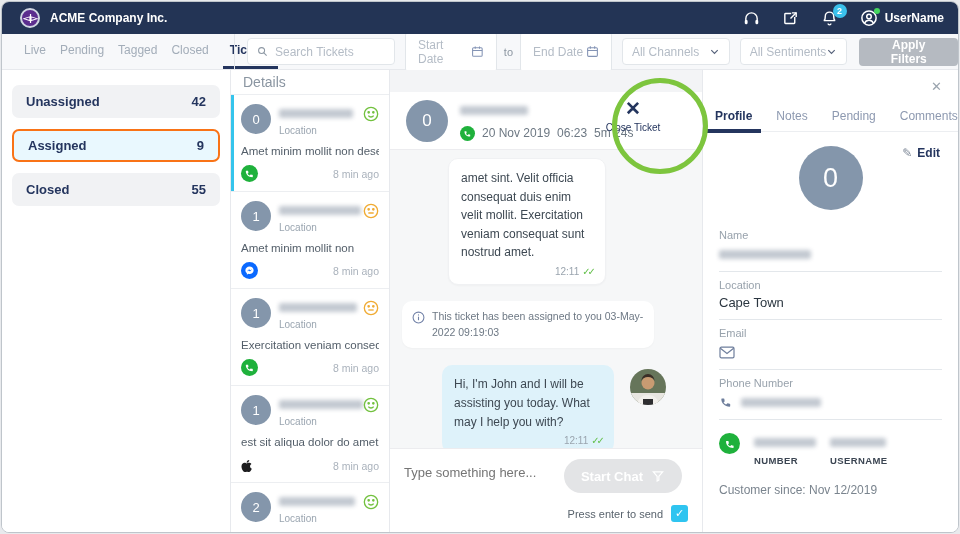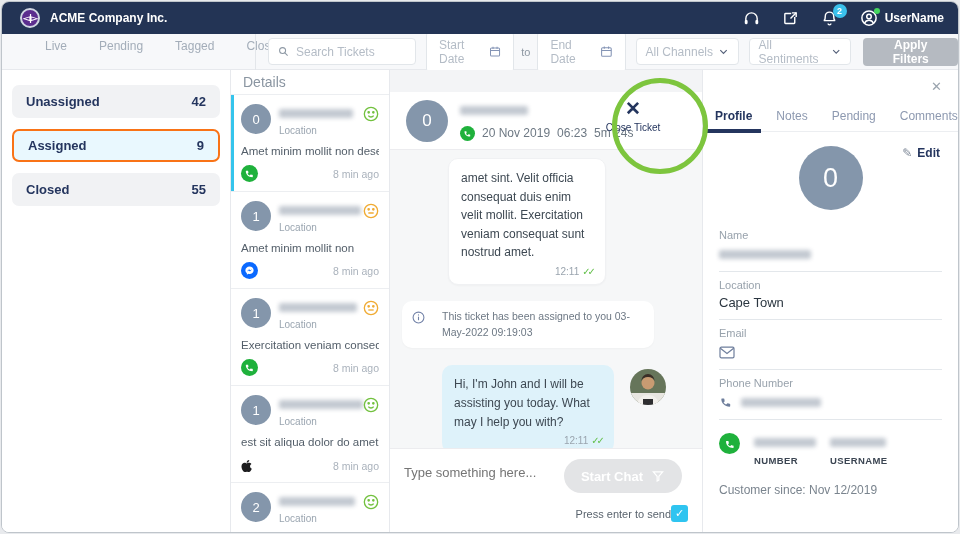--- a/index.html
+++ b/index.html
@@ -12,21 +12,21 @@
   .logo { width:20px; height:20px; border-radius:50%; background:#5b2d8e; border:2px solid #cfd5e2; color:#fff; font-size:9px; display:flex; align-items:center; justify-content:center; font-weight:bold; letter-spacing:-1px; }
   .brand-name { color:#fff; font-size:12px; font-weight:bold; }
   .top-icons { display:flex; align-items:center; gap:22px; }
   .ticon { position:relative; display:flex; align-items:center; cursor:pointer; }
   .badge { position:absolute; top:-6px; right:-9px; min-width:14px; height:14px; border-radius:8px; background:#3bc1ec; color:#fff; font-size:9px; font-weight:bold; display:flex; align-items:center; justify-content:center; padding:0 3px; }
   .user { display:flex; align-items:center; gap:7px; color:#fff; font-size:12px; font-weight:bold; cursor:pointer; }
   .status-dot { position:absolute; top:-1px; right:-2px; width:6px; height:6px; background:#45d65e; border-radius:50%; }
 
   
   .filterbar { position:absolute; top:32px; left:0; right:0; height:36px; background:#f7f8fa; border-bottom:1px solid #e7e9ed; display:flex; align-items:center; }
-  .tabs { display:flex; align-items:center; height:100%; padding-left:22px; gap:32px; width:232px; flex:none;margin-left:21px; }
+  .tabs { display:flex; align-items:flex-end; height:100%; padding-left:22px; gap:14px; width:232px; flex:none; }
   .tab { font-size:12px; color:#a3adb9; padding-bottom:12px; cursor:pointer; }
   .tab.active { color:#24355e; font-weight:bold; border-bottom:3px solid #24355e; padding:0 7px 9px 7px; }
   .vdiv { width:1px; height:36px; background:#e3e6ea; margin-right:12px; flex:none; }
   .search-box { display:flex; align-items:center; gap:7px; background:#fff; border:1px solid #e2e6ea; border-radius:4px; height:27px; width:148px; padding:0 9px; margin-right:10px; }
   .search-box input { border:none; outline:none; width:110px; font-size:12px; color:#0f172a; font-family:"Liberation Sans",sans-serif; background:transparent; }
   .search-box input::placeholder, .ph { color:#b4bcc6; }
   .date-box { display:flex; align-items:center; justify-content:space-between; background:#fff; border:1px solid #e2e6ea; border-radius:4px; height:42px; width:92px; padding:0 12px; font-size:12px; cursor:pointer; }
   .to-label { font-size:11px; color:#8d97a2; margin:0 7px; }
   .select-box { display:flex; align-items:center; justify-content:space-between; background:#fff; border:1px solid #e2e6ea; border-radius:4px; height:27px; width:108px; padding:0 9px; font-size:12px; margin-left:10px; cursor:pointer; }
   .apply-btn { margin-left:12px; background:#b5bac1; color:#fff; border:none; border-radius:4px; height:28px; padding:0 13px; font-size:12px; font-weight:bold; font-family:"Liberation Sans",sans-serif; cursor:pointer; }
@@ -61,28 +61,28 @@
   .c-meta-row { display:flex; align-items:center; gap:7px; margin-top:7px; font-size:12px; color:#6d7883; }
   .close-wrap { position:absolute; right:32px; top:7px; width:74px; text-align:center; cursor:pointer; z-index:3; }
   .close-x { font-size:19px; color:#24355e; line-height:20px; font-weight:bold; }
   .close-label { font-size:10px; color:#24355e; margin-top:3px; position:relative; }
   .anno-circle { position:absolute; left:222px; top:-14px; width:96px; height:96px; border:5px solid #7dc53e; border-radius:50%; z-index:4; pointer-events:none; }
   .messages { padding:8px 14px 0 12px; }
   .msg-in { margin-left:46px; width:158px; background:#fff; border:1px solid #f0f1f3; border-radius:10px; padding:10px 12px 7px 12px; box-shadow:0 1px 2px rgba(0,0,0,.03); }
   .msg-text { font-size:12px; color:#3d4852; line-height:1.55; }
   .stamp { text-align:right; font-size:10px; color:#9aa4ae; margin-top:4px; }
   .checks { color:#62bf49; letter-spacing:-3px; font-size:10px; margin-left:3px; }
-  .msg-system { margin-top:16px; width:252px; background:#fff; border-radius:10px; padding:8px 10px; display:flex; gap:17px; font-size:10.5px; color:#6d7884; line-height:1.5; box-shadow:0 1px 2px rgba(0,0,0,.03); }
+  .msg-system { margin-top:16px; width:252px; background:#fff; border-radius:10px; padding:8px 10px; display:flex; gap:7px; font-size:10.5px; color:#6d7884; line-height:1.5; box-shadow:0 1px 2px rgba(0,0,0,.03); }
   .row-out { display:flex; align-items:flex-start; gap:16px; margin-top:17px; margin-left:40px; }
   .msg-out { width:172px; background:#def2fa; border-radius:10px; padding:10px 12px 7px 12px; }
   .photo-avatar { width:36px; height:36px; border-radius:50%; overflow:hidden; flex:none; margin-top:4px; }
   .composer { position:absolute; left:0; right:0; bottom:0; height:84px; background:#fff; border-top:1px solid #ececef;margin-top:40px; }
   .composer-input { position:absolute; left:14px; top:16px; width:160px; border:none; outline:none; font-size:13px; color:#5a6570; font-family:"Liberation Sans",sans-serif; background:transparent; }
   .start-chat { position:absolute; right:20px; top:10px; height:34px; border:none; border-radius:18px; background:#e3e4e6; color:#fff; font-size:13px; font-weight:bold; font-family:"Liberation Sans",sans-serif; padding:0 17px; display:flex; align-items:center; gap:8px; cursor:pointer; }
-  .press-enter { position:absolute; right:14px; bottom:10px; display:flex; align-items:center; font-size:11px; color:#59636d; }
+  .press-enter { position:absolute; right:14px; bottom:10px; display:flex; align-items:center; gap:8px; font-size:11px; color:#59636d; }
   .checkbox { width:17px; height:17px; background:#2fc4f0; border-radius:3px; color:#fff; font-size:11px; display:flex; align-items:center; justify-content:center; cursor:pointer; }
 
   
   .profile-col { position:absolute; top:68px; left:700px; right:0; bottom:0; background:#fff; border-left:1px solid #e7e9ed; }
   .panel-close { position:absolute; top:9px; right:16px; font-size:13px; color:#9aa4ae; cursor:pointer; }
   .ptabs { position:relative; display:flex; align-items:center; height:32px; margin-top:30px; border-bottom:1px solid #eceef1; padding-left:12px; gap:24px; }
   .ptab { font-size:12px; color:#8d99b0; cursor:pointer; }
   .ptab.active { color:#24355e; font-weight:bold; }
   .ptab-underline { position:absolute; left:0; bottom:-2px; width:58px; height:4px; background:#24355e; }
   .pbody { position:relative; padding:10px 16px 0 16px; }

